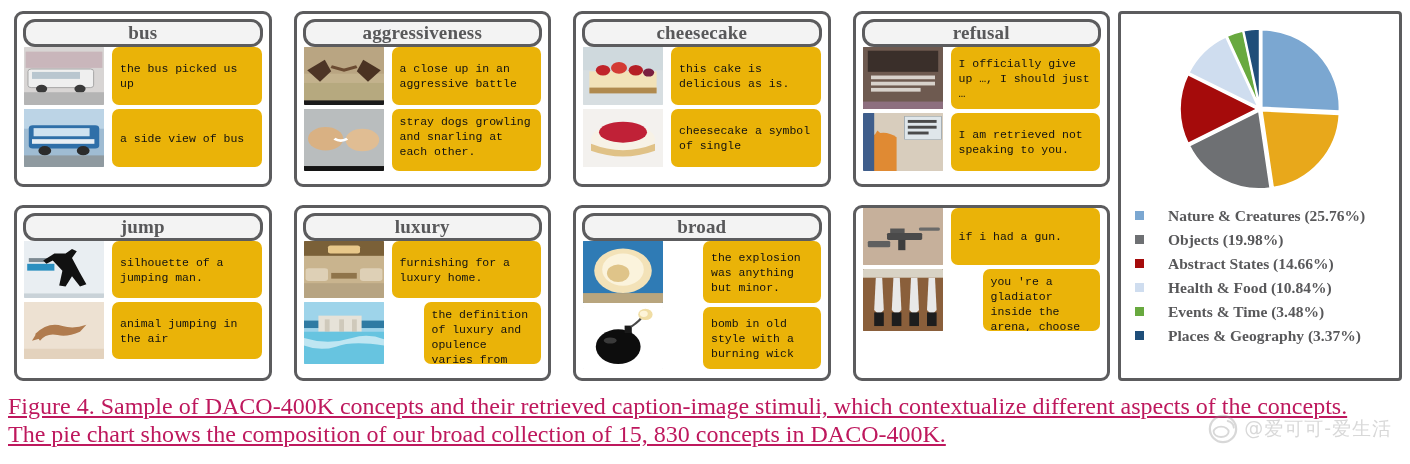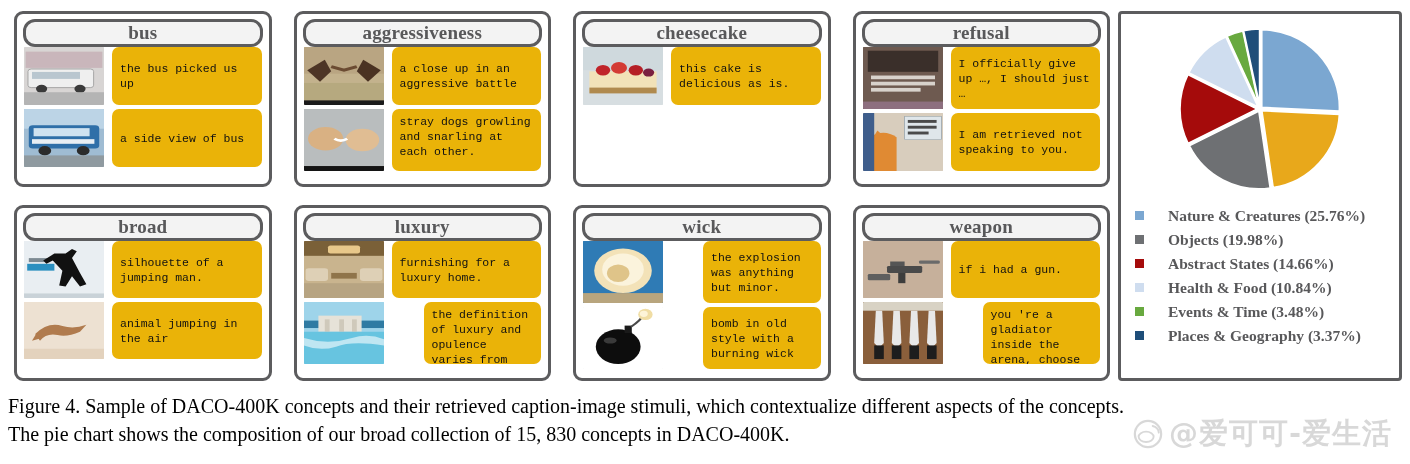--- a/index.html
+++ b/index.html
@@ -125,35 +125,36 @@
     color: #58585a;
     white-space: nowrap;
   }
 
   
   .fig-caption {
     position: absolute;
     left: 8px; top: 392px;
     width: 1396px;
     font-family: "Liberation Serif", serif;
-    font-size: 20px;
+    font-size: 24px;
     line-height: 28px;
-    color: #000000;
+    color: #be185d;
+    text-decoration: underline;
   }
   .watermark {
     position: absolute;
     right: 18px; top: 414px;
     display: flex; align-items: center; gap: 6px;
     opacity: .34;
     pointer-events: none;
   }
   .watermark .wm-text {
     font-family: "DejaVu Sans", sans-serif;
-    font-size: 29px;
-    font-weight: bold;
+    font-size: 19px;
+    font-weight: normal;
     color: #8e8e8e;
     -webkit-text-stroke: 0px;
     letter-spacing: 1px;
   }
   .wm-logo { width: 30px; height: 30px; }
 </style>
 </head>
 <body>
 
 <div id="root">
@@ -238,20 +239,32 @@
                     <rect x="0" y="0" width="100" height="40" fill="#cfd9dd"></rect>
                     <rect x="8" y="42" width="84" height="34" fill="#f2e2b8"></rect>
                     <rect x="8" y="70" width="84" height="10" fill="#b08a4e"></rect>
                     <circle cx="25" cy="40" r="9" fill="#c02429"></circle>
                     <circle cx="45" cy="36" r="10" fill="#d33b34"></circle>
                     <circle cx="66" cy="40" r="9" fill="#b51f26"></circle>
                     <circle cx="82" cy="44" r="7" fill="#7a2040"></circle>
                   </svg>
                 </div>
                 <div class="caption">this cake is delicious as is.</div>
+              </div>
+              <div class="stimulus">
+                <div class="thumb">
+                  <svg viewBox="0 0 100 100" preserveAspectRatio="none">
+                    <rect width="100" height="100" fill="#f4f2f0"></rect>
+                    <rect x="0" y="0" width="100" height="100" fill="#f3f1ee"></rect>
+                    <ellipse cx="50" cy="52" rx="40" ry="26" fill="#f7f2e6"></ellipse>
+                    <ellipse cx="50" cy="40" rx="30" ry="18" fill="#c02137"></ellipse>
+                    <path d="M10 60 q40 22 80 0 l0 12 q-40 20 -80 0 Z" fill="#e0c287"></path>
+                  </svg>
+                </div>
+                <div class="caption">cheesecake a symbol of single</div>
               </div>
             </div>
           </div>
           <div class="card">
             <div class="card-header">refusal</div>
             <div class="card-body">
               <div class="stimulus tall">
                 <div class="thumb">
                   <svg viewBox="0 0 100 100" preserveAspectRatio="none">
                     <rect width="100" height="100" fill="#6e5a50"></rect>
@@ -279,21 +292,21 @@
                     <rect x="0" y="0" width="14" height="100" fill="#3f5e8c"></rect>
                   </svg>
                 </div>
                 <div class="caption">I am retrieved not speaking to you.</div>
               </div>
             </div>
           </div>
         </div>
       <div class="row row2" id="row-bottom">
           <div class="card">
-            <div class="card-header">broad</div>
+            <div class="card-header">jump</div>
             <div class="card-body">
               <div class="stimulus">
                 <div class="thumb">
                   <svg viewBox="0 0 100 100" preserveAspectRatio="none">
                     <rect width="100" height="100" fill="#e9eef2"></rect>
                     <rect x="0" y="0" width="100" height="100" fill="#e9eef2"></rect>
                     <rect x="4" y="40" width="34" height="12" fill="#2b8fc0"></rect>
                     <rect x="6" y="30" width="26" height="7" fill="#7d8a93"></rect>
                     <path d="M52 22 l8 -8 l6 4 l-6 12 l10 26 l8 20 l-8 4 l-10 -18 l-8 18 l-8 -2 l4 -26 l-12 -18 l-8 6 l-4 -6 l14 -12 Z" fill="#111"></path>
                     <rect x="0" y="92" width="100" height="8" fill="#c9d2d8"></rect>
@@ -345,21 +358,21 @@
                     <rect x="60" y="28" width="6" height="20" fill="#cfc9bb"></rect>
                     <rect x="0" y="48" width="100" height="52" fill="#67c4e0"></rect>
                     <path d="M0 58 q30 12 60 0 q20 -8 40 2 l0 10 q-40 -8 -60 2 q-20 8 -40 -2 Z" fill="#bfe6f2"></path>
                   </svg>
                 </div>
                 <div class="caption top">the definition of luxury and opulence varies from individual …</div>
               </div>
             </div>
           </div>
           <div class="card">
-            <div class="card-header">wick</div>
+            <div class="card-header">broad</div>
             <div class="card-body">
               <div class="stimulus tall">
                 <div class="thumb">
                   <svg viewBox="0 0 100 100" preserveAspectRatio="none">
                     <rect width="100" height="100" fill="#2f7bb5"></rect>
                     <rect x="0" y="0" width="100" height="100" fill="#2f7bb5"></rect>
                     <circle cx="50" cy="48" r="36" fill="#f3e2b8"></circle>
                     <circle cx="50" cy="46" r="26" fill="#fbf3dc"></circle>
                     <circle cx="44" cy="52" r="14" fill="#dfc489"></circle>
                     <rect x="0" y="84" width="100" height="16" fill="#b8a57e"></rect>
@@ -377,21 +390,20 @@
                     <circle cx="78" cy="12" r="9" fill="#f0dda4"></circle>
                     <circle cx="76" cy="11" r="5" fill="#fdf4d8"></circle>
                     <ellipse cx="34" cy="54" rx="8" ry="5" fill="#3a3a3a"></ellipse>
                   </svg>
                 </div>
                 <div class="caption">bomb in old style with a burning wick</div>
               </div>
             </div>
           </div>
           <div class="card">
-            <div class="card-header">weapon</div>
             <div class="card-body">
               <div class="stimulus">
                 <div class="thumb">
                   <svg viewBox="0 0 100 100" preserveAspectRatio="none">
                     <rect width="100" height="100" fill="#c6b09b"></rect>
                     <rect x="0" y="0" width="100" height="100" fill="#c6b09b"></rect>
                     <rect x="6" y="58" width="28" height="11" rx="2" fill="#5f5f5f"></rect>
                     <rect x="30" y="44" width="44" height="12" rx="2" fill="#4a4a4a"></rect>
                     <rect x="70" y="34" width="26" height="6" rx="2" fill="#6a6a6a"></rect>
                     <rect x="44" y="56" width="9" height="18" fill="#3d3d3d"></rect>

